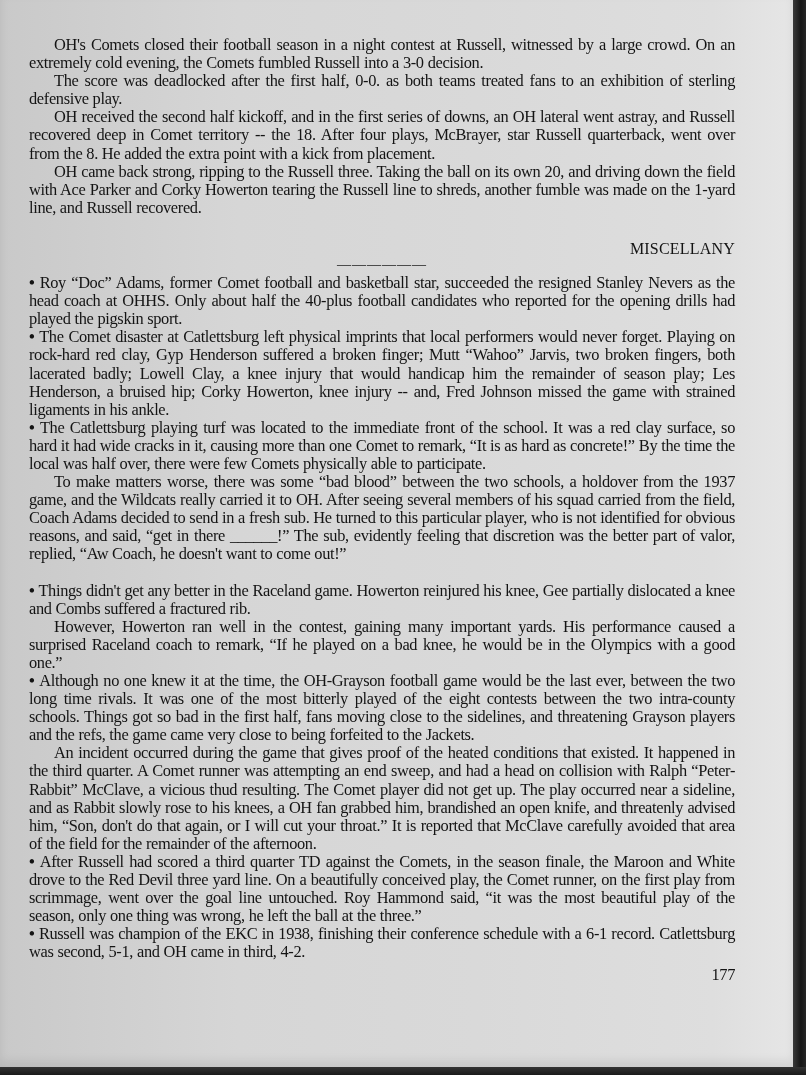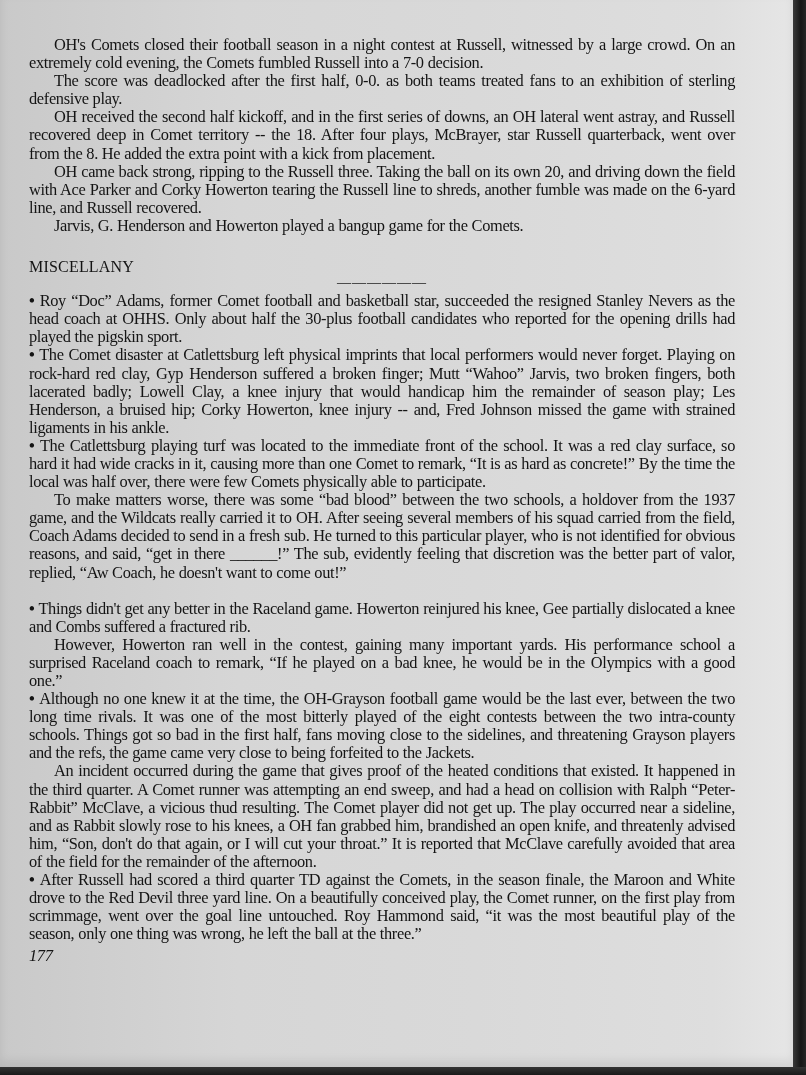--- a/index.html
+++ b/index.html
@@ -28,53 +28,53 @@
     color: #141414;
     font-size: 16.4px;
     line-height: 18.1px;
     text-align: justify;
     letter-spacing: -0.35px;
     word-spacing: 0.2px;
   }
   .text p { margin: 0; }
   .indent { text-indent: 25px; }
   .heading {
-    text-align: left; margin-top: 23px !important; font-size: 16px; letter-spacing: 0.2px;
+    text-align: right; margin-top: 23px !important; font-size: 16px; letter-spacing: 0.2px;
   }
   .heading-rule {
     text-align: center; margin: 0 0 2px 0 !important; font-size: 14px; line-height: 14px; letter-spacing: 1px;
   }
   .bullet::before { content: "\2022\00a0"; font-weight: bold; }
   .gap { height: 18px; }
   .folio {
-    text-align: left; font-style: italic; margin-top: 4px !important;
+    text-align: right; margin-top: 4px !important;
   }
 </style>
 </head>
 <body>
 
 <div class="page">
   <div class="text">
-    <p class="indent">OH's Comets closed their football season in a night contest at Russell, witnessed by a large crowd. On an extremely cold evening, the Comets fumbled Russell into a 7-0 decision.</p>
+    <p class="indent">OH's Comets closed their football season in a night contest at Russell, witnessed by a large crowd. On an extremely cold evening, the Comets fumbled Russell into a 3-0 decision.</p>
     <p class="indent">The score was deadlocked after the first half, 0-0. as both teams treated fans to an exhibition of sterling defensive play.</p>
     <p class="indent">OH received the second half kickoff, and in the first series of downs, an OH lateral went astray, and Russell recovered deep in Comet territory -- the 18.  After four plays, McBrayer, star Russell quarterback, went over from the 8.  He added the extra point with a kick from placement.</p>
-    <p class="indent">OH came back strong, ripping to the Russell three.  Taking the ball on its own 20, and driving down the field with Ace Parker and Corky Howerton tearing the Russell line to shreds, another fumble was made on the 6-yard line, and Russell recovered.</p>
-    <p class="indent">Jarvis, G. Henderson and Howerton played a bangup game for the Comets.</p>
+    <p class="indent">OH came back strong, ripping to the Russell three.  Taking the ball on its own 20, and driving down the field with Ace Parker and Corky Howerton tearing the Russell line to shreds, another fumble was made on the 1-yard line, and Russell recovered.</p>
 
     <p class="heading">MISCELLANY</p>
     <p class="heading-rule">——————</p>
 
-    <p class="bullet">Roy “Doc” Adams, former Comet football and basketball star, succeeded the resigned Stanley Nevers as the head coach at OHHS.  Only about half the 30-plus football candidates who reported for the opening drills had played the pigskin sport.</p>
+    <p class="bullet">Roy “Doc” Adams, former Comet football and basketball star, succeeded the resigned Stanley Nevers as the head coach at OHHS.  Only about half the 40-plus football candidates who reported for the opening drills had played the pigskin sport.</p>
     <p class="bullet">The Comet disaster at Catlettsburg left physical imprints that local performers would never forget. Playing on rock-hard red clay, Gyp Henderson suffered a broken finger; Mutt “Wahoo” Jarvis, two broken fingers, both lacerated badly; Lowell Clay, a knee injury that would handicap him the remainder of season play; Les Henderson, a bruised hip; Corky Howerton, knee injury -- and, Fred Johnson missed the game with strained ligaments in his ankle.</p>
     <p class="bullet">The Catlettsburg playing turf was located to the immediate front of the school.  It was a red clay surface, so hard it had wide cracks in it, causing more than one Comet to remark, “It is as hard as concrete!”  By the time the local was half over, there were few Comets physically able to participate.</p>
     <p class="indent">To make matters worse, there was some “bad blood” between the two schools, a holdover from the 1937 game, and the Wildcats really carried it to OH.  After seeing several members of his squad carried from the field, Coach Adams decided to send in a fresh sub.  He turned to this particular player, who is not identified for obvious reasons, and said, “get in there ______!” The sub, evidently feeling that discretion was the better part of valor, replied, “Aw Coach, he doesn't want to come out!”</p>
     <div class="gap"></div>
     <p class="bullet">Things didn't get any better in the Raceland game.  Howerton reinjured his knee, Gee partially dislocated a knee and Combs suffered a fractured rib.</p>
-    <p class="indent">However, Howerton ran well in the contest, gaining many important yards.  His performance school a surprised Raceland coach to remark, “If he played on a bad knee, he would be in the Olympics with a good one.”</p>
+    <p class="indent">However, Howerton ran well in the contest, gaining many important yards.  His performance caused a surprised Raceland coach to remark, “If he played on a bad knee, he would be in the Olympics with a good one.”</p>
     <p class="bullet">Although no one knew it at the time, the OH-Grayson football game would be the last ever, between the two long time rivals.  It was one of the most bitterly played of the eight contests between the two intra-county schools.  Things got so bad in the first half, fans moving close to the sidelines, and threatening Grayson players and the refs, the game came very close to being forfeited to the Jackets.</p>
     <p class="indent">An incident occurred during the game that gives proof of the heated conditions that existed.  It happened in the third quarter.  A Comet runner was attempting an end sweep, and had a head on collision with Ralph “Peter-Rabbit” McClave, a vicious thud resulting.  The Comet player did not get up.  The play occurred near a sideline, and as Rabbit slowly rose to his knees, a OH fan grabbed him, brandished an open knife, and threatenly advised him, “Son, don't do that again, or I will cut your throat.”  It is reported that McClave carefully avoided that area of the field for the remainder of the afternoon.</p>
     <p class="bullet">After Russell had scored a third quarter TD against the Comets, in the season finale, the Maroon and White drove to the Red Devil three yard line.  On a beautifully conceived play, the Comet runner, on the first play from scrimmage, went over the goal line untouched.  Roy Hammond said, “it was the most beautiful play of the season, only one thing was wrong, he left the ball at the three.”</p>
+    <p class="bullet">Russell was champion of the EKC in 1938, finishing their conference schedule with a 6-1 record. Catlettsburg was second, 5-1, and OH came in third, 4-2.</p>
 
     <p class="folio">177</p>
   </div>
 </div>
 <div class="spine"></div>
 <div class="bottom-edge"></div>
 
 </body></html>

